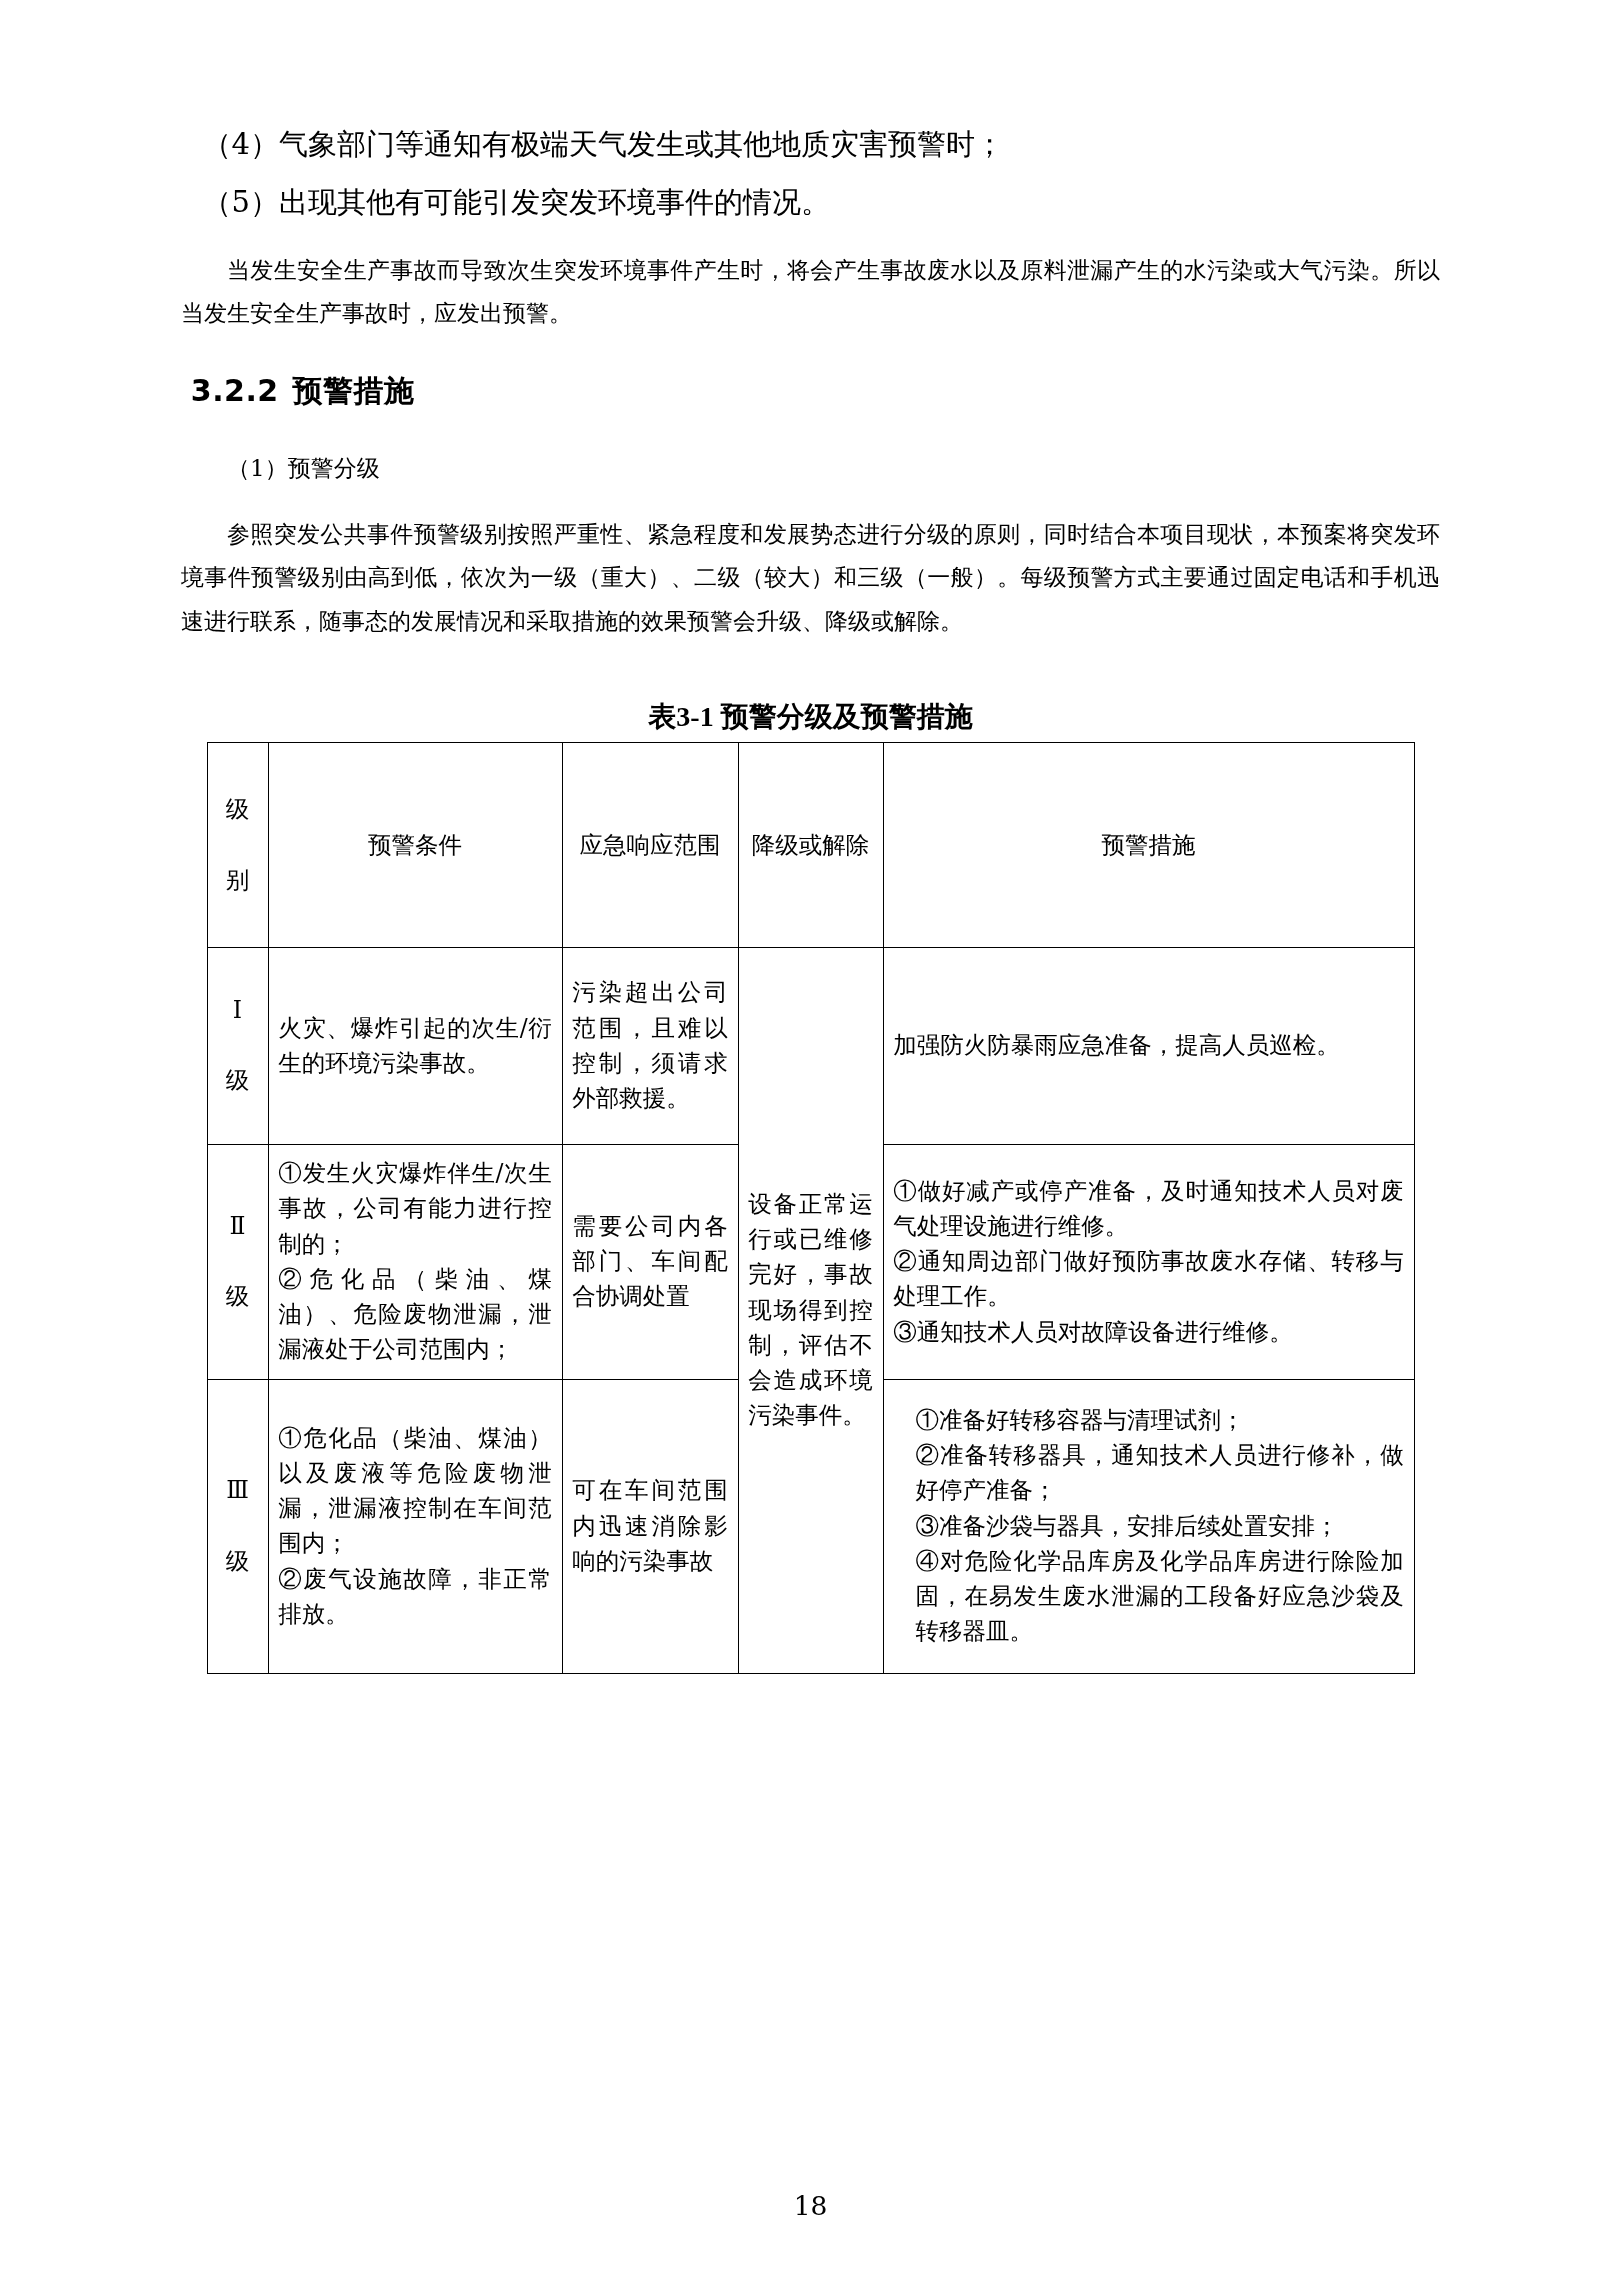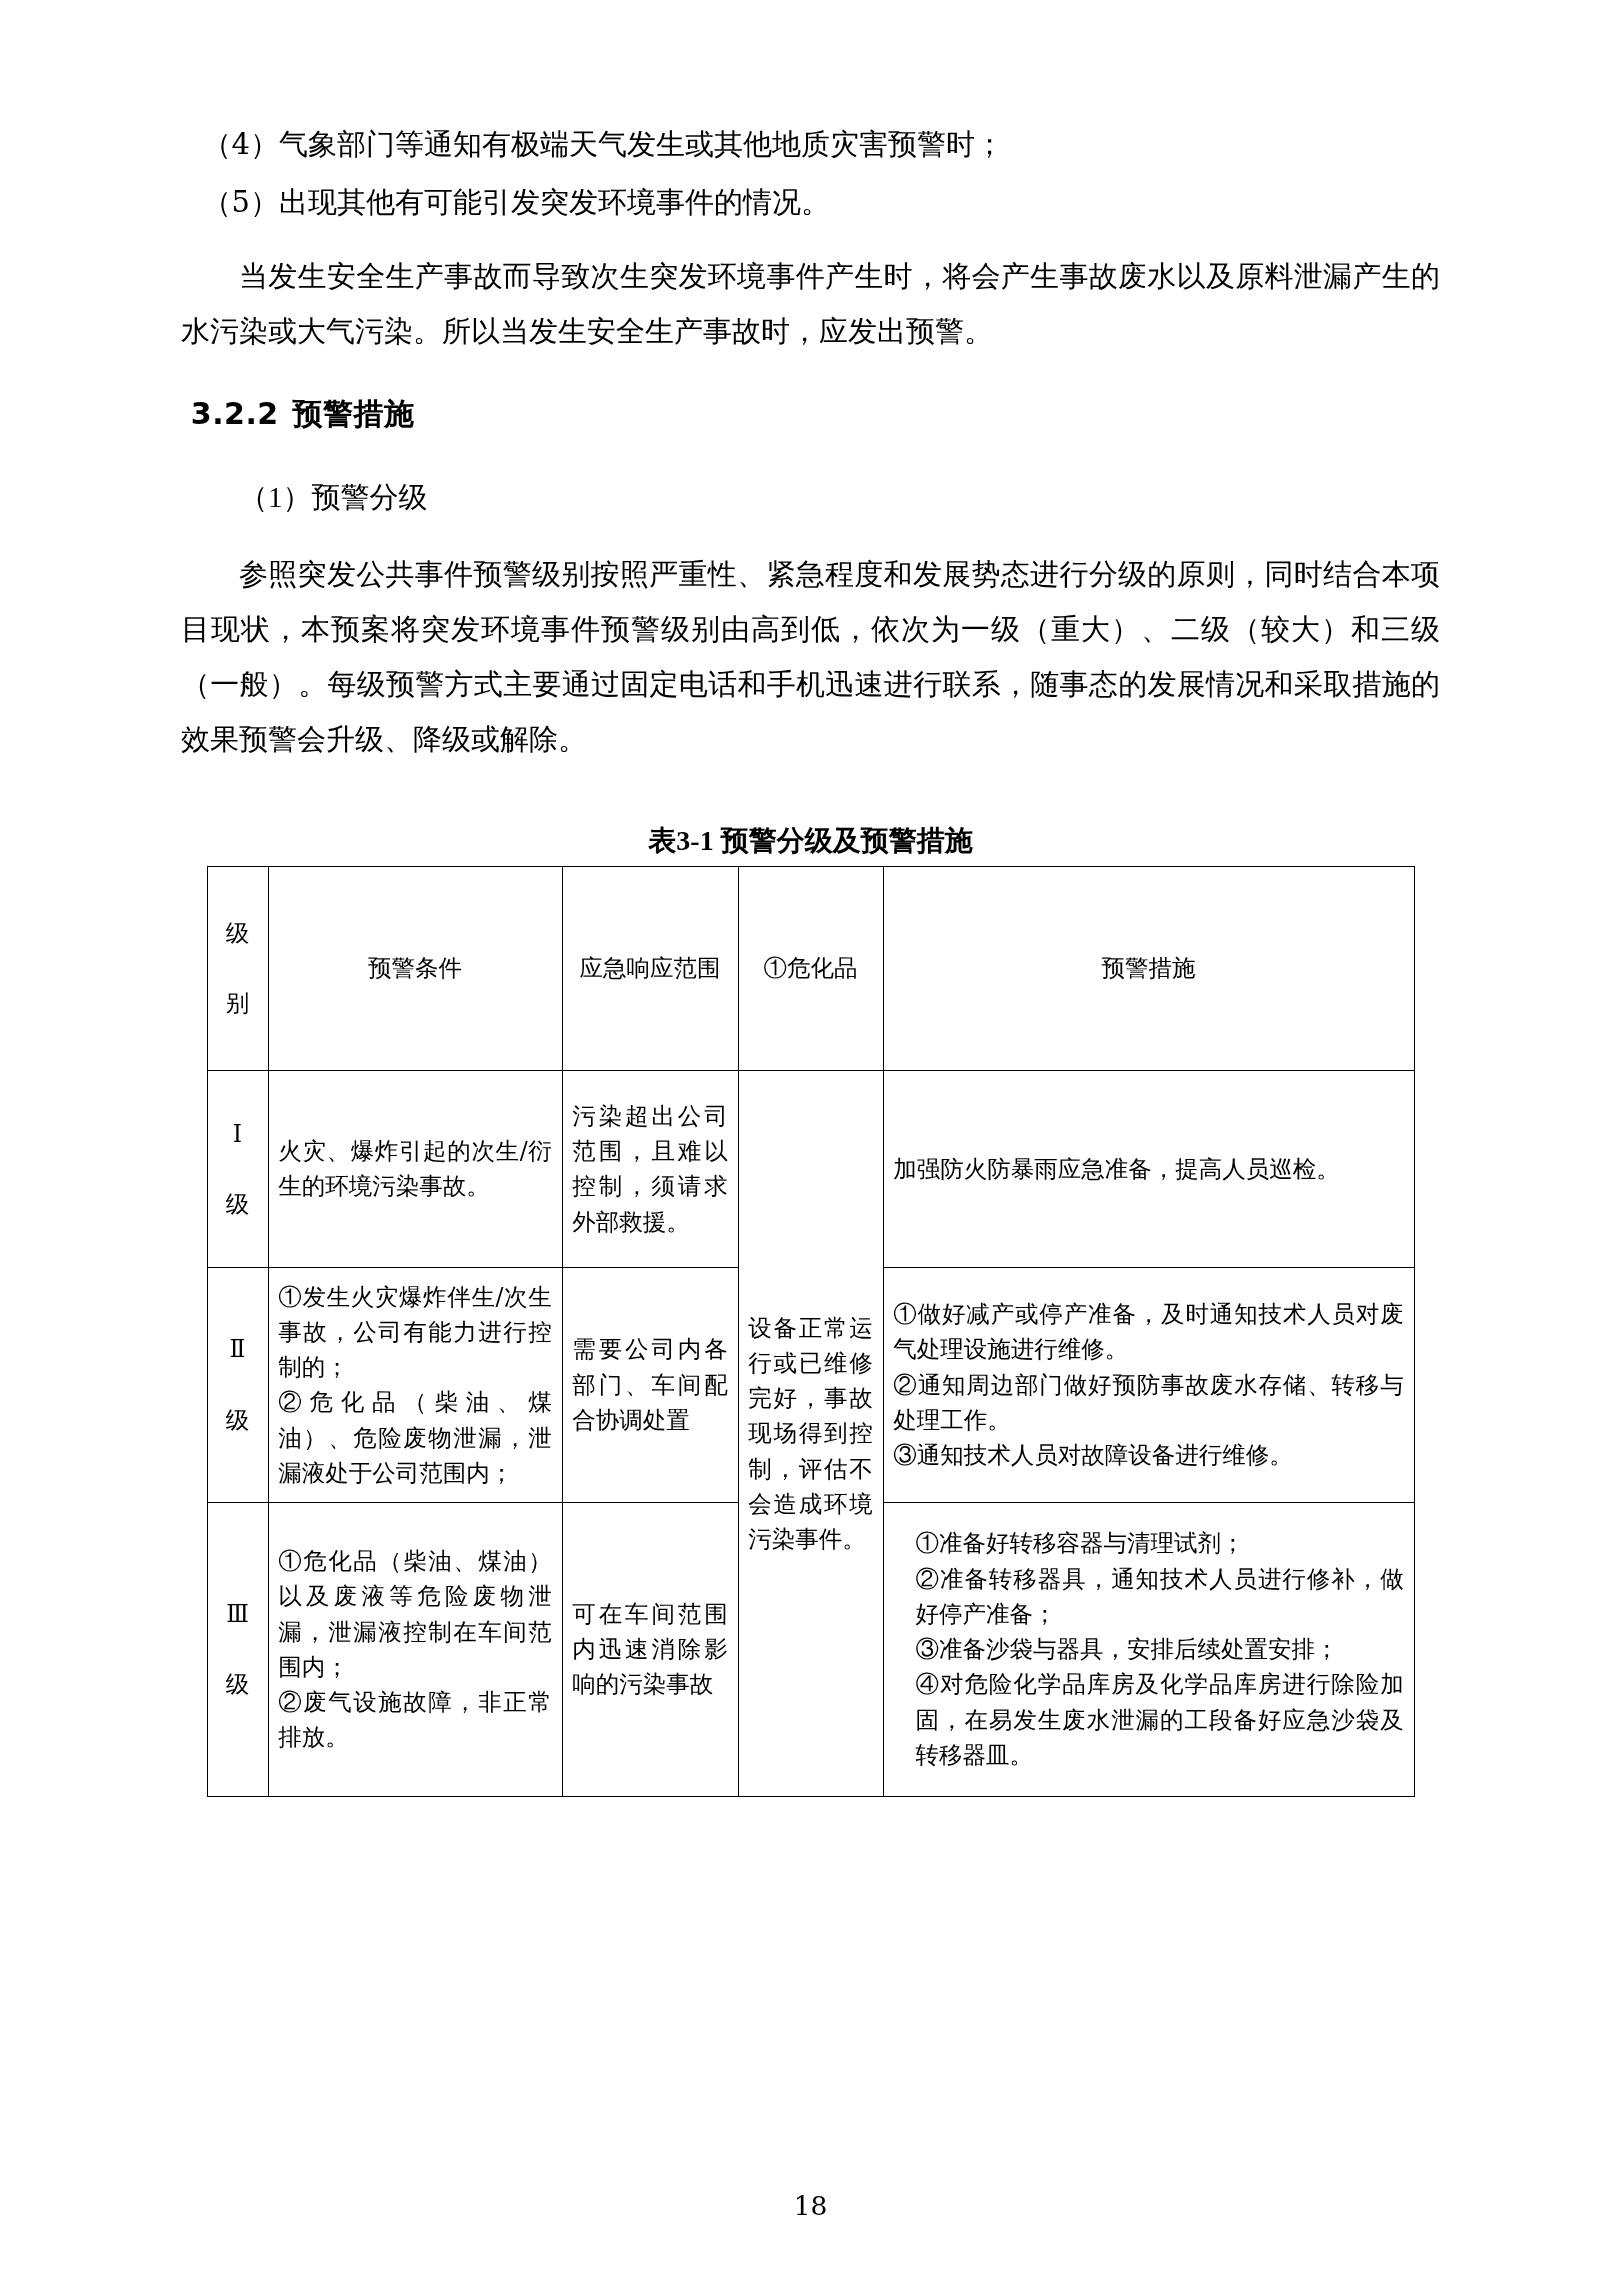--- a/index.html
+++ b/index.html
@@ -22,27 +22,26 @@
     position: relative;
   }
   .list-item {
     font-size: 29px;
     line-height: 1.85;
     margin: 0 0 3.9px 0;
     padding-left: 21.6px;
     white-space: nowrap;
   }
   .para {
-    font-size: 29px;
+    font-size: 23px;
     line-height: 1.9;
     margin: 0 0 5.9px 0;
     text-align: justify;
     text-justify: inter-ideograph;
     text-indent: 2em;
-    font-family: Liberation Serif, serif;
   }
   .heading {
     font-family: "DejaVu Sans", "Liberation Sans", sans-serif;
     font-weight: bold;
     font-size: 30px;
     margin: 35px 0 19.6px 0;
     padding-left: 9.8px;
     letter-spacing: 0.5px;
   }
   .heading .num {
@@ -148,21 +147,21 @@
       <col class="col-measure">
     </colgroup>
     <thead>
       <tr>
         <td class="cell-center" style="white-space: pre-line;">
           <div>级</div>
           <div>别</div>
         </td>
         <td class="cell-center">预警条件</td>
         <td class="cell-center">应急响应范围</td>
-        <td class="cell-center">①危化品</td>
+        <td class="cell-center">降级或解除</td>
         <td class="cell-center">预警措施</td>
       </tr>
     </thead>
     <tbody>
       <tr style="height:167px;">
         <td class="level-cell" style="white-space: pre-line;">
           <div>Ⅰ</div>
           <div>级</div>
         </td>
         <td class="cell-list">火灾、爆炸引起的次生/衍生的环境污染事故。</td>

